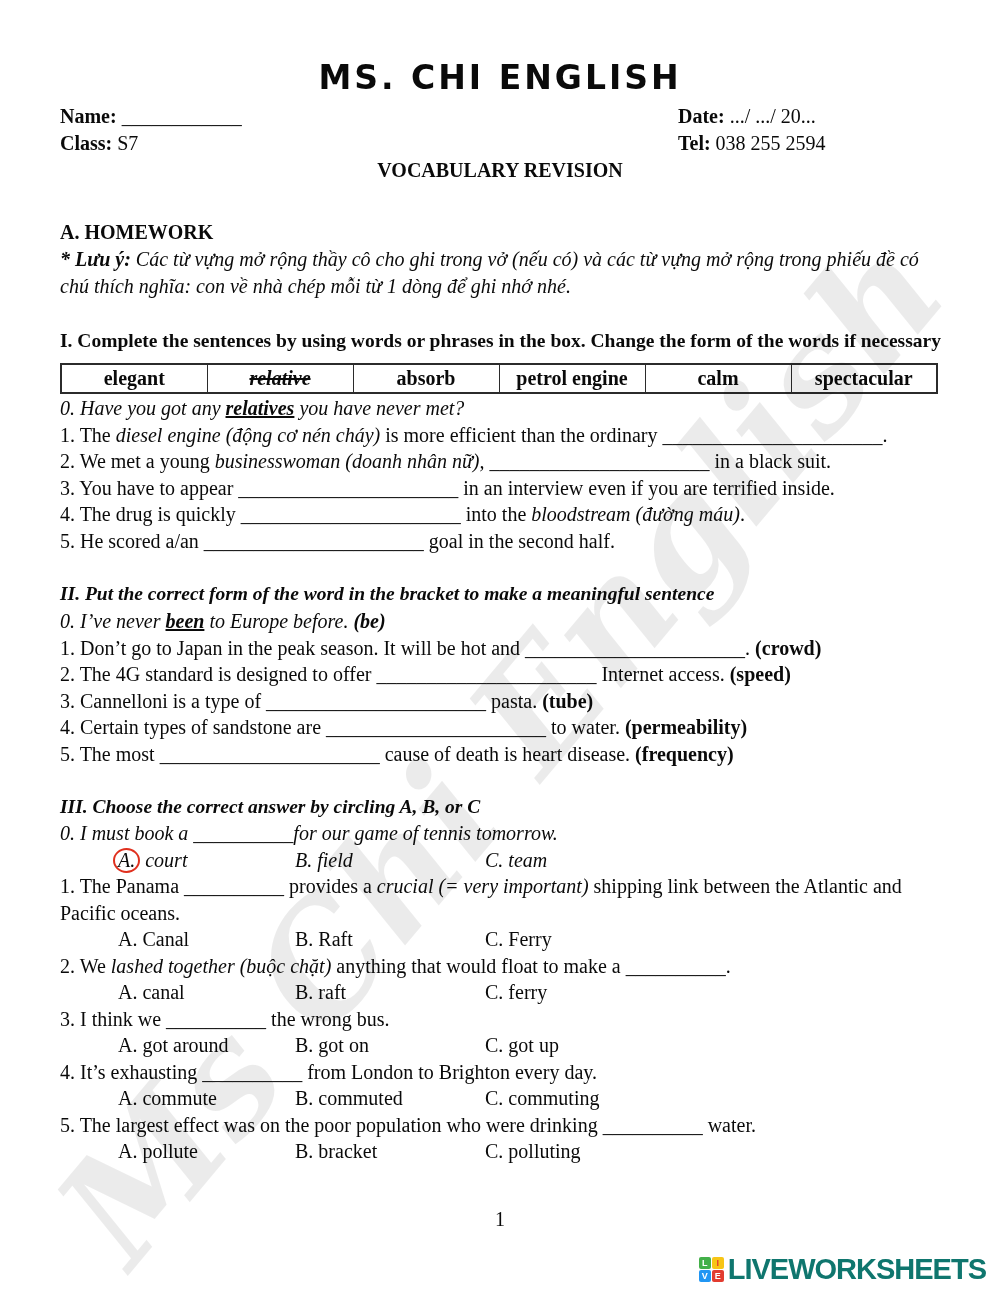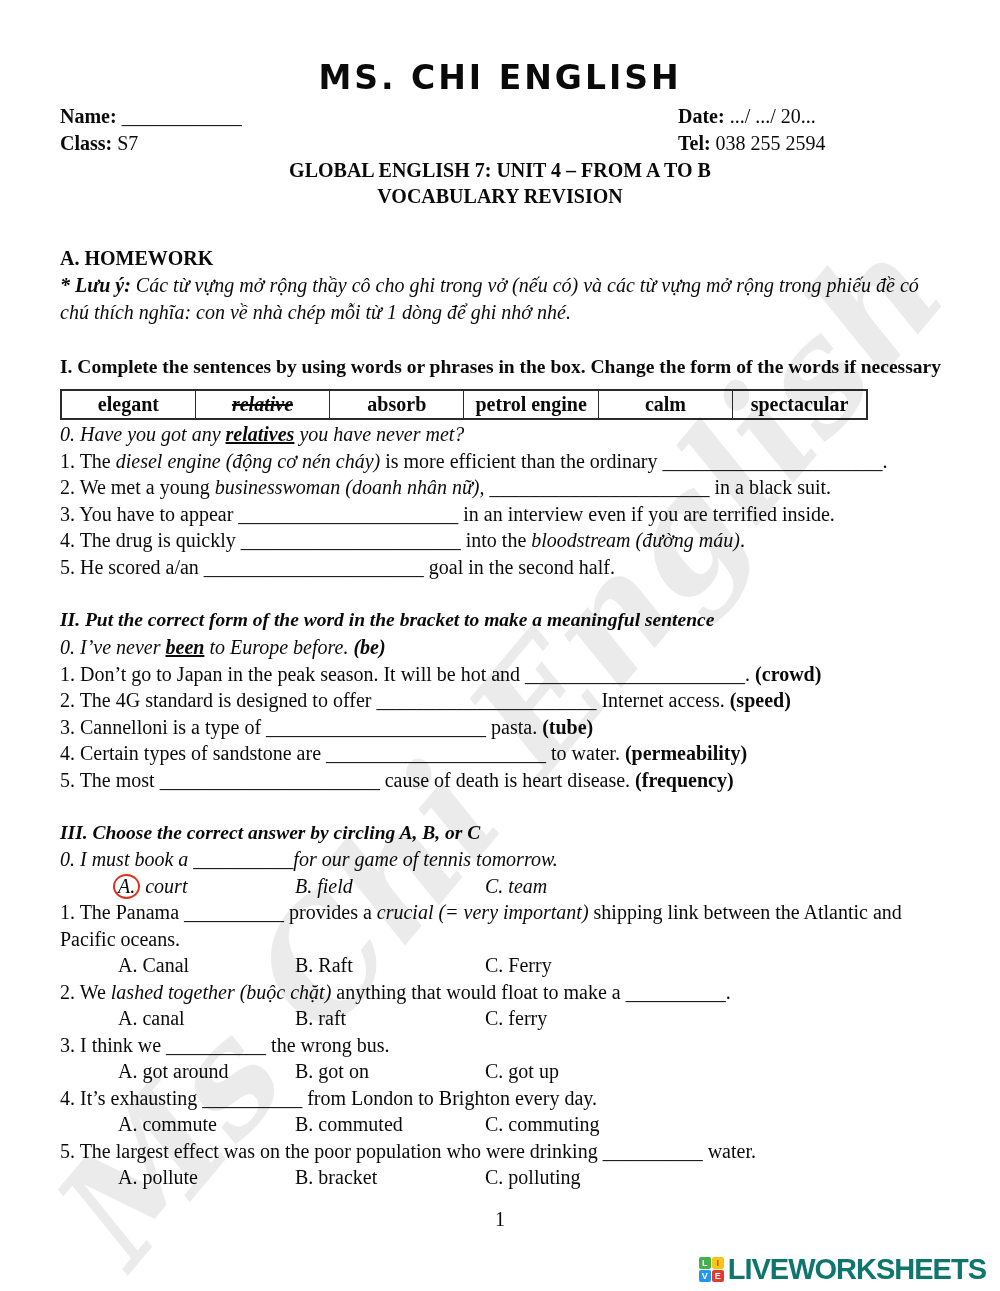--- a/index.html
+++ b/index.html
@@ -24,21 +24,21 @@
     font-size:33px;letter-spacing:3px;
   }
   .meta{display:flex;justify-content:space-between;font-size:20px;line-height:27px;margin-top:6px;position:relative;z-index:2;}
   .meta-right{width:262px;}
   .doc-heading{text-align:center;font-size:20px;line-height:26px;font-weight:bold;}
   .doc-heading:first-of-type{margin-top:8px;}
   .hw-title{margin-top:36px;font-size:20px;font-weight:bold;line-height:26px;}
   .note{margin:1px 0 0;font-size:20px;line-height:27px;}
   .sec-title{margin-top:28px;font-size:19.5px;line-height:26px;font-weight:bold;white-space:nowrap;}
   .mt{margin-top:27px;font-style:italic;}
-  #wordbox{margin-top:9px;width:808px;border-collapse:collapse;table-layout:fixed;border:2px solid #2b2b2b;}
+  #wordbox{margin-top:9px;width:878px;border-collapse:collapse;table-layout:fixed;border:2px solid #2b2b2b;}
   #wordbox td{border:1px solid #2b2b2b;text-align:center;font-size:20px;font-weight:bold;padding:1px 0;height:25px;}
   .lines{margin-top:1px;}
   .line{font-size:20px;line-height:26.5px;position:relative;z-index:2;}
   .opts{display:flex;font-size:20px;line-height:26.5px;position:relative;z-index:2;}
   .col-a{margin-left:58px;width:177px;}
   .col-b{width:190px;}
   .circle{
     display:inline-block;border:2px solid var(--circle-red,#e0301e);
     border-radius:50%;padding:0 3px;line-height:21px;margin-left:-5px;
   }
@@ -67,21 +67,20 @@
     <div class="meta-left">
       <div><span class="b">Name:</span> <span>____________</span></div>
       <div><span class="b">Class:</span> <span>S7</span></div>
     </div>
     <div class="meta-right">
       <div><span class="b">Date:</span> <span>.../ .../ 20...</span></div>
       <div><span class="b">Tel:</span> <span>038 255 2594</span></div>
     </div>
   </div>
 
-  <div class="doc-heading">GLOBAL ENGLISH 7: UNIT 4 – FROM A TO B</div>
   <div class="doc-heading">VOCABULARY REVISION</div>
 
   <div class="hw-title">A. HOMEWORK</div>
   <p class="note" id="note"><span class="b i">* Lưu ý:</span><span class="i"> Các từ vựng mở rộng thầy cô cho ghi trong vở (nếu có) và các từ vựng mở rộng trong phiếu đề có chú thích nghĩa: con về nhà chép mỗi từ 1 dòng để ghi nhớ nhé.</span></p>
 
   <div class="sec-title">I. Complete the sentences by using words or phrases in the box. Change the form of the words if necessary</div>
   <table id="wordbox">
       <tbody>
         <tr id="wordbox-row">
           <td class="b">elegant</td>

